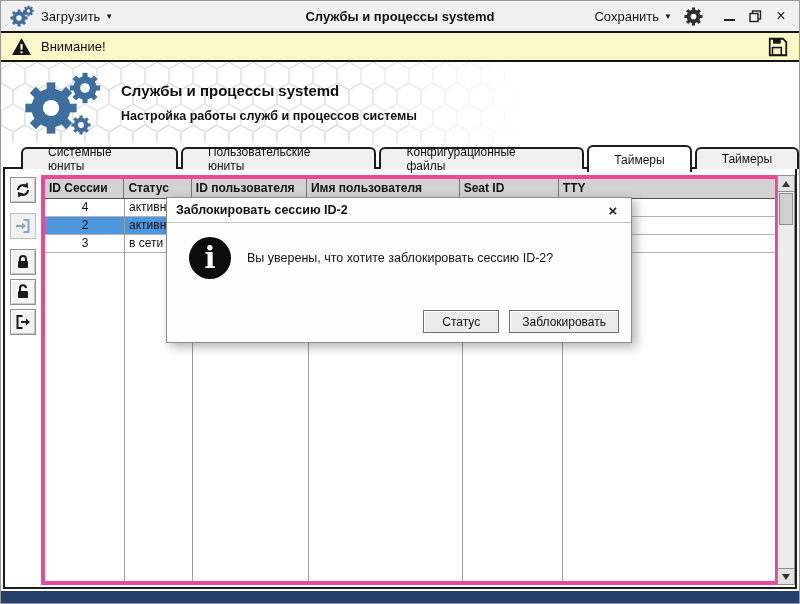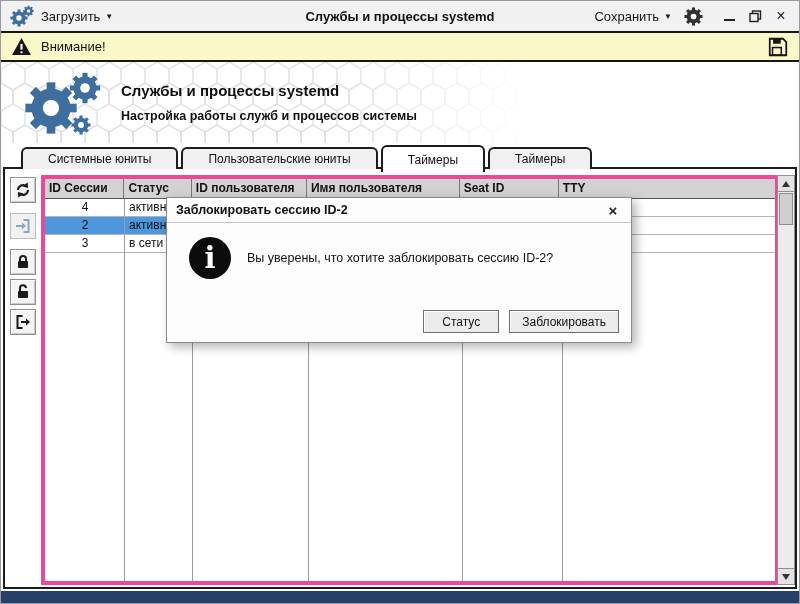--- a/index.html
+++ b/index.html
@@ -185,20 +185,23 @@
     <div class="hdr-sub">Настройка работы служб и процессов системы</div>
   </div>
 
   <div class="tabs">
     <div class="tab">
         <span>Системные юниты</span>
       </div>
     <div class="tab">
         <span>Пользовательские юниты</span>
       </div>
+    <div class="tab">
+        <span>Конфигурационные файлы</span>
+      </div>
     <div class="tab active">
         <span>Таймеры</span>
       </div>
     <div class="tab">
         <span>Таймеры</span>
       </div>
   </div>
 
   <div class="frame">
 

